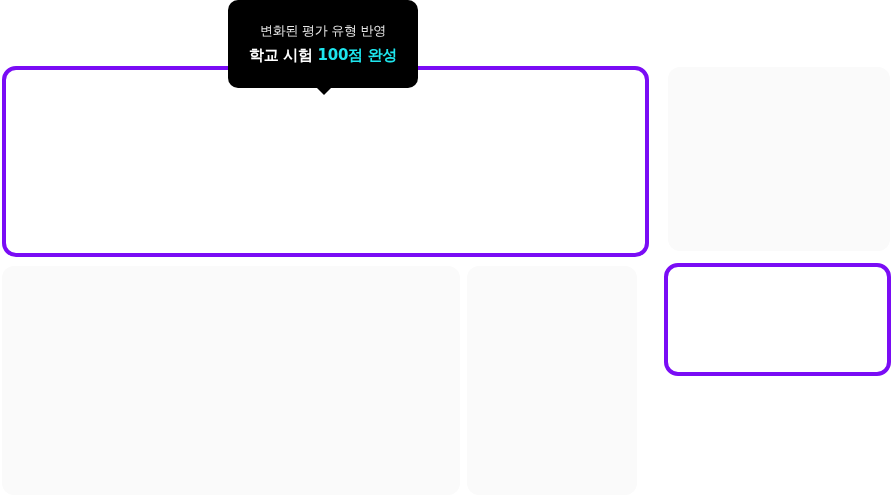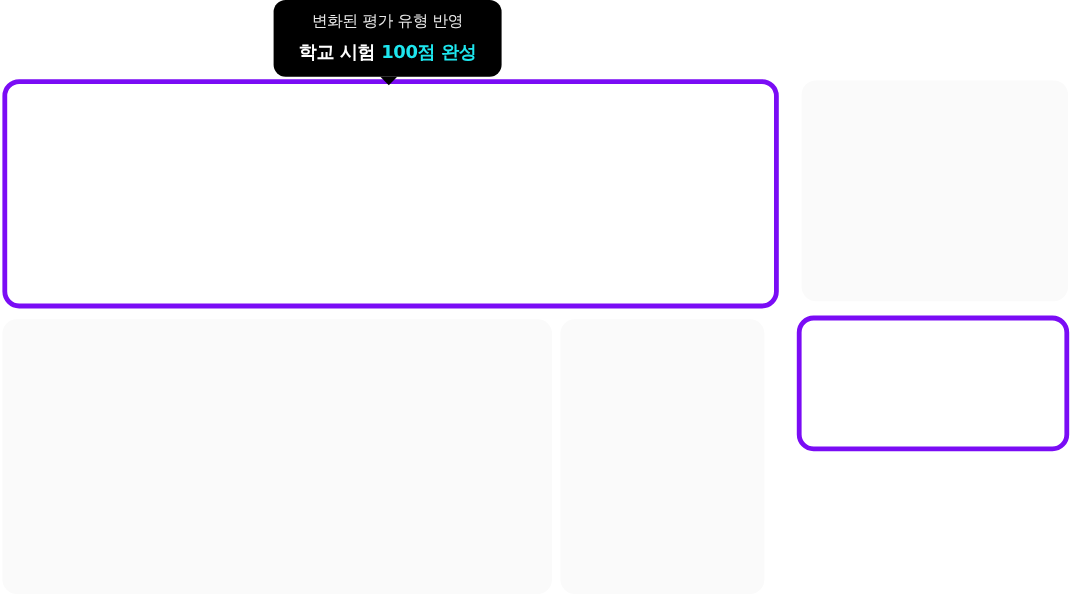--- a/index.html
+++ b/index.html
@@ -5,21 +5,21 @@
     html, body { margin: 0; padding: 0; }
     body {
       width: 892px; height: 496px; position: relative; overflow: hidden;
       background: #ffffff;
       font-family: "DejaVu Sans", "Liberation Sans", sans-serif;
     }
     .abs { position: absolute; box-sizing: border-box; }
     .card-gray { background: #fafafa; border-radius: 12px; }
     .card-outline { border: 4px solid #7a0cf5; border-radius: 14px; background: #ffffff; }
     .tooltip {
-      left: 228px; top: 0px; width: 190px; height: 64px;
+      left: 228px; top: 0px; width: 190px; height: 88px;
       background: #000000; border-radius: 10px;
       display: flex; flex-direction: column; align-items: center; justify-content: center;
       z-index: 5;
     }
     .tooltip::after {
       content: ""; position: absolute; left: 89px; bottom: -7px;
       width: 0; height: 0;
       border-left: 7px solid transparent; border-right: 7px solid transparent;
       border-top: 7px solid #000000;
     }

